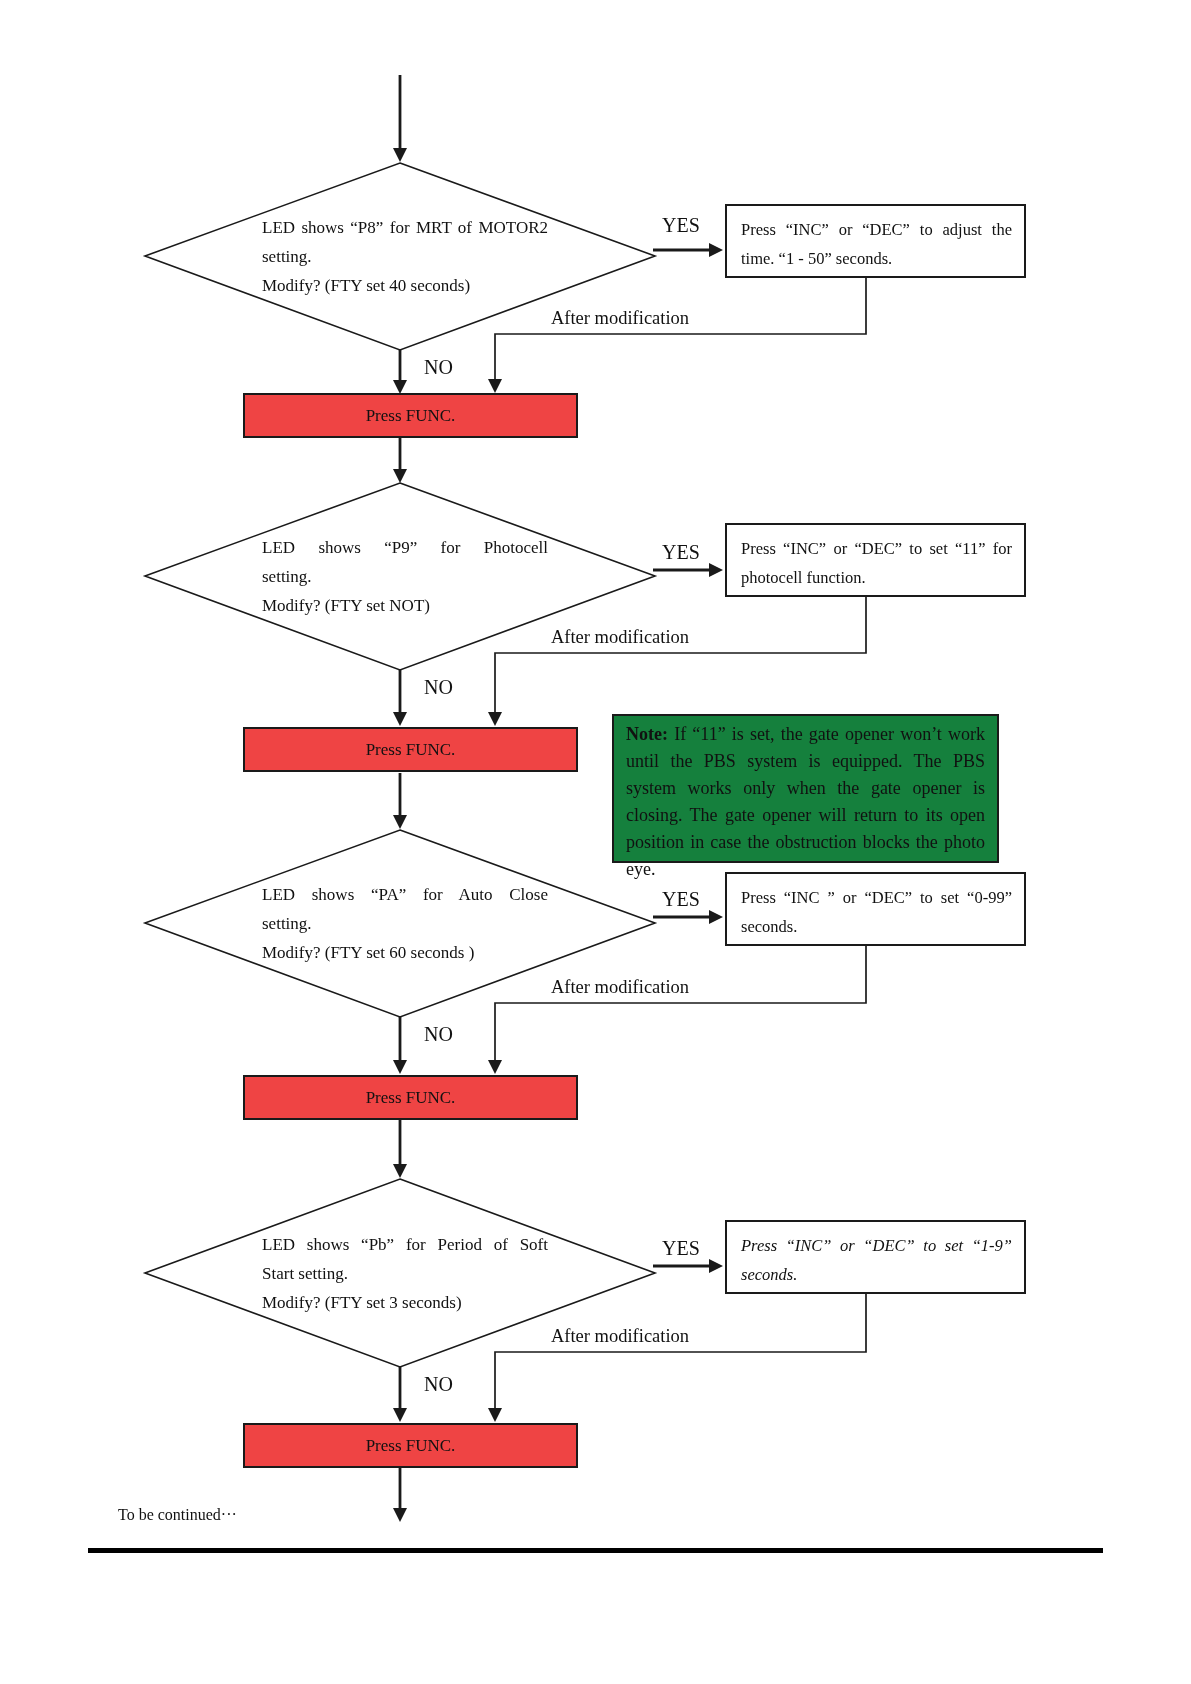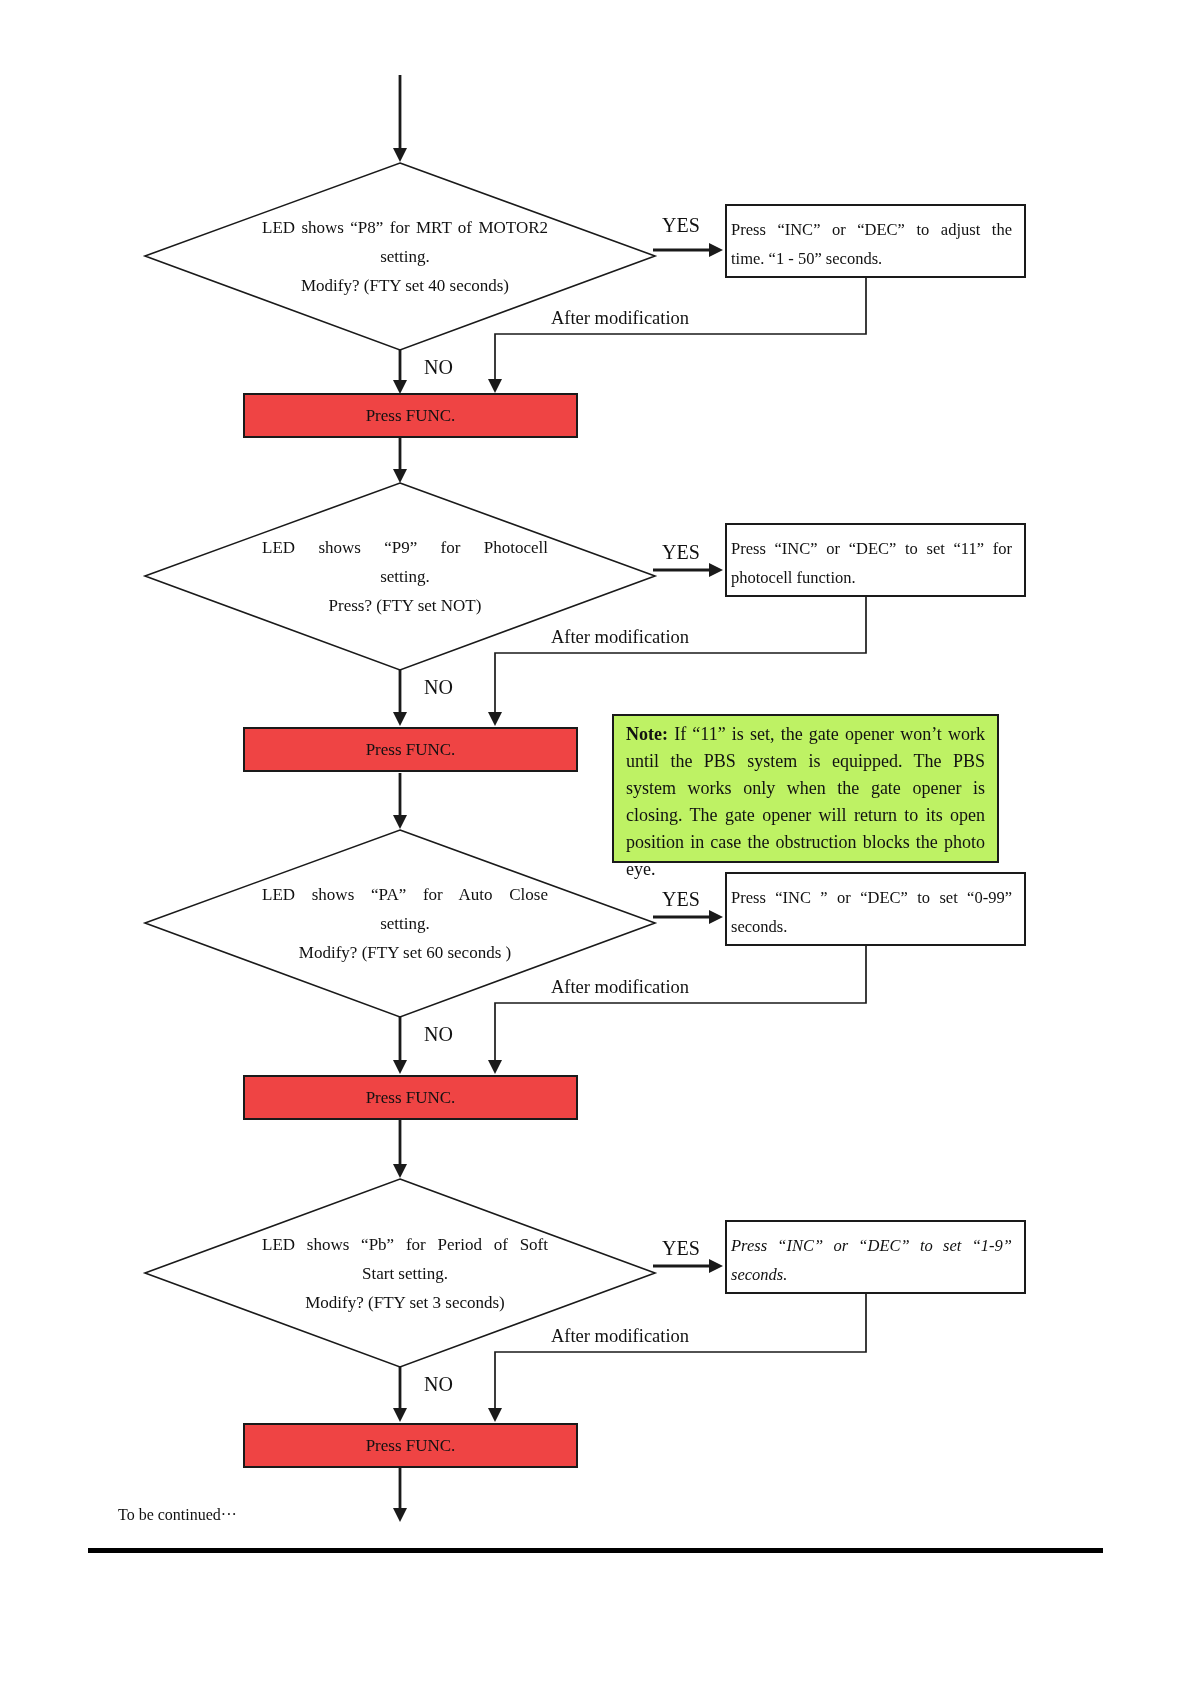--- a/index.html
+++ b/index.html
@@ -5,36 +5,36 @@
   html,body{margin:0;padding:0;background:#fff;}
   .page{
     position:relative;width:1191px;height:1624px;background:#fff;
     font-family:"Liberation Serif","DejaVu Serif",serif;color:#111;
     overflow:hidden;
   }
   svg.wires{position:absolute;left:0;top:0;width:1191px;height:1684px;}
   .abs{position:absolute;}
   
   .dtext{width:286px;font-size:17px;line-height:29px;}
-  .dtext .ln{white-space:nowrap;text-align:center;}
+  .dtext .ln{white-space:nowrap;}
   .dtext .ln.jl, .jl{white-space:normal;text-align:justify;text-align-last:justify;}
   
   .ybox{
     box-sizing:border-box;width:301px;height:74px;border:2px solid #1a1a1a;
-    background:#fff;padding:9px 12px 0 4px;font-size:16.5px;line-height:29px;
+    background:#fff;padding:9px 12px 0 14px;font-size:16.5px;line-height:29px;
   }
   
   .fbox{
     box-sizing:border-box;width:335px;height:45px;border:2px solid #1a1a1a;
     background:#ef4444;text-align:center;line-height:41px;font-size:17px;
   }
   
   .nbox{
     box-sizing:border-box;width:387px;height:149px;border:2px solid #1a1a1a;
-    background:#bef264;padding:5px 12px 0 12px;font-size:18px;line-height:27px;
+    background:#15803d;padding:5px 12px 0 12px;font-size:18px;line-height:27px;
     text-align:justify;
   }
   .nbox b{font-weight:bold;}
   .lbl{font-size:20px;white-space:nowrap;}
   .after{width:210px;text-align:center;font-size:18.5px;white-space:nowrap;}
   .footer{font-size:16px;white-space:nowrap;}
   .rule{background:#000;height:5px;width:1015px;}
 </style>
 </head>
 <body>
@@ -84,21 +84,21 @@
     <div class="jl">Press “INC” or “DEC” to adjust the</div>
     <div>time. “1 - 50” seconds.</div>
   </div>
   <div class="abs lbl" style="left:424px;top:356px;">NO</div>
   <div class="abs after" style="left:515px;top:308px;">After modification</div>
   <div class="abs fbox" style="left:243px;top:393px;">Press FUNC.</div>
 
   <div class="abs dtext" style="left:262px;top:533px;">
     <div class="ln jl">LED shows “P9” for Photocell</div>
     <div class="ln">setting.</div>
-    <div class="ln">Press? (FTY set NOT)</div>
+    <div class="ln">Modify? (FTY set NOT)</div>
   </div>
   <div class="abs lbl" style="left:662px;top:541px;">YES</div>
   <div class="abs ybox" style="left:725px;top:523px;">
     <div class="jl">Press “INC” or “DEC” to set “11” for</div>
     <div>photocell function.</div>
   </div>
   <div class="abs lbl" style="left:424px;top:676px;">NO</div>
   <div class="abs after" style="left:515px;top:627px;">After modification</div>
   <div class="abs fbox" style="left:243px;top:727px;">Press FUNC.</div>
 

